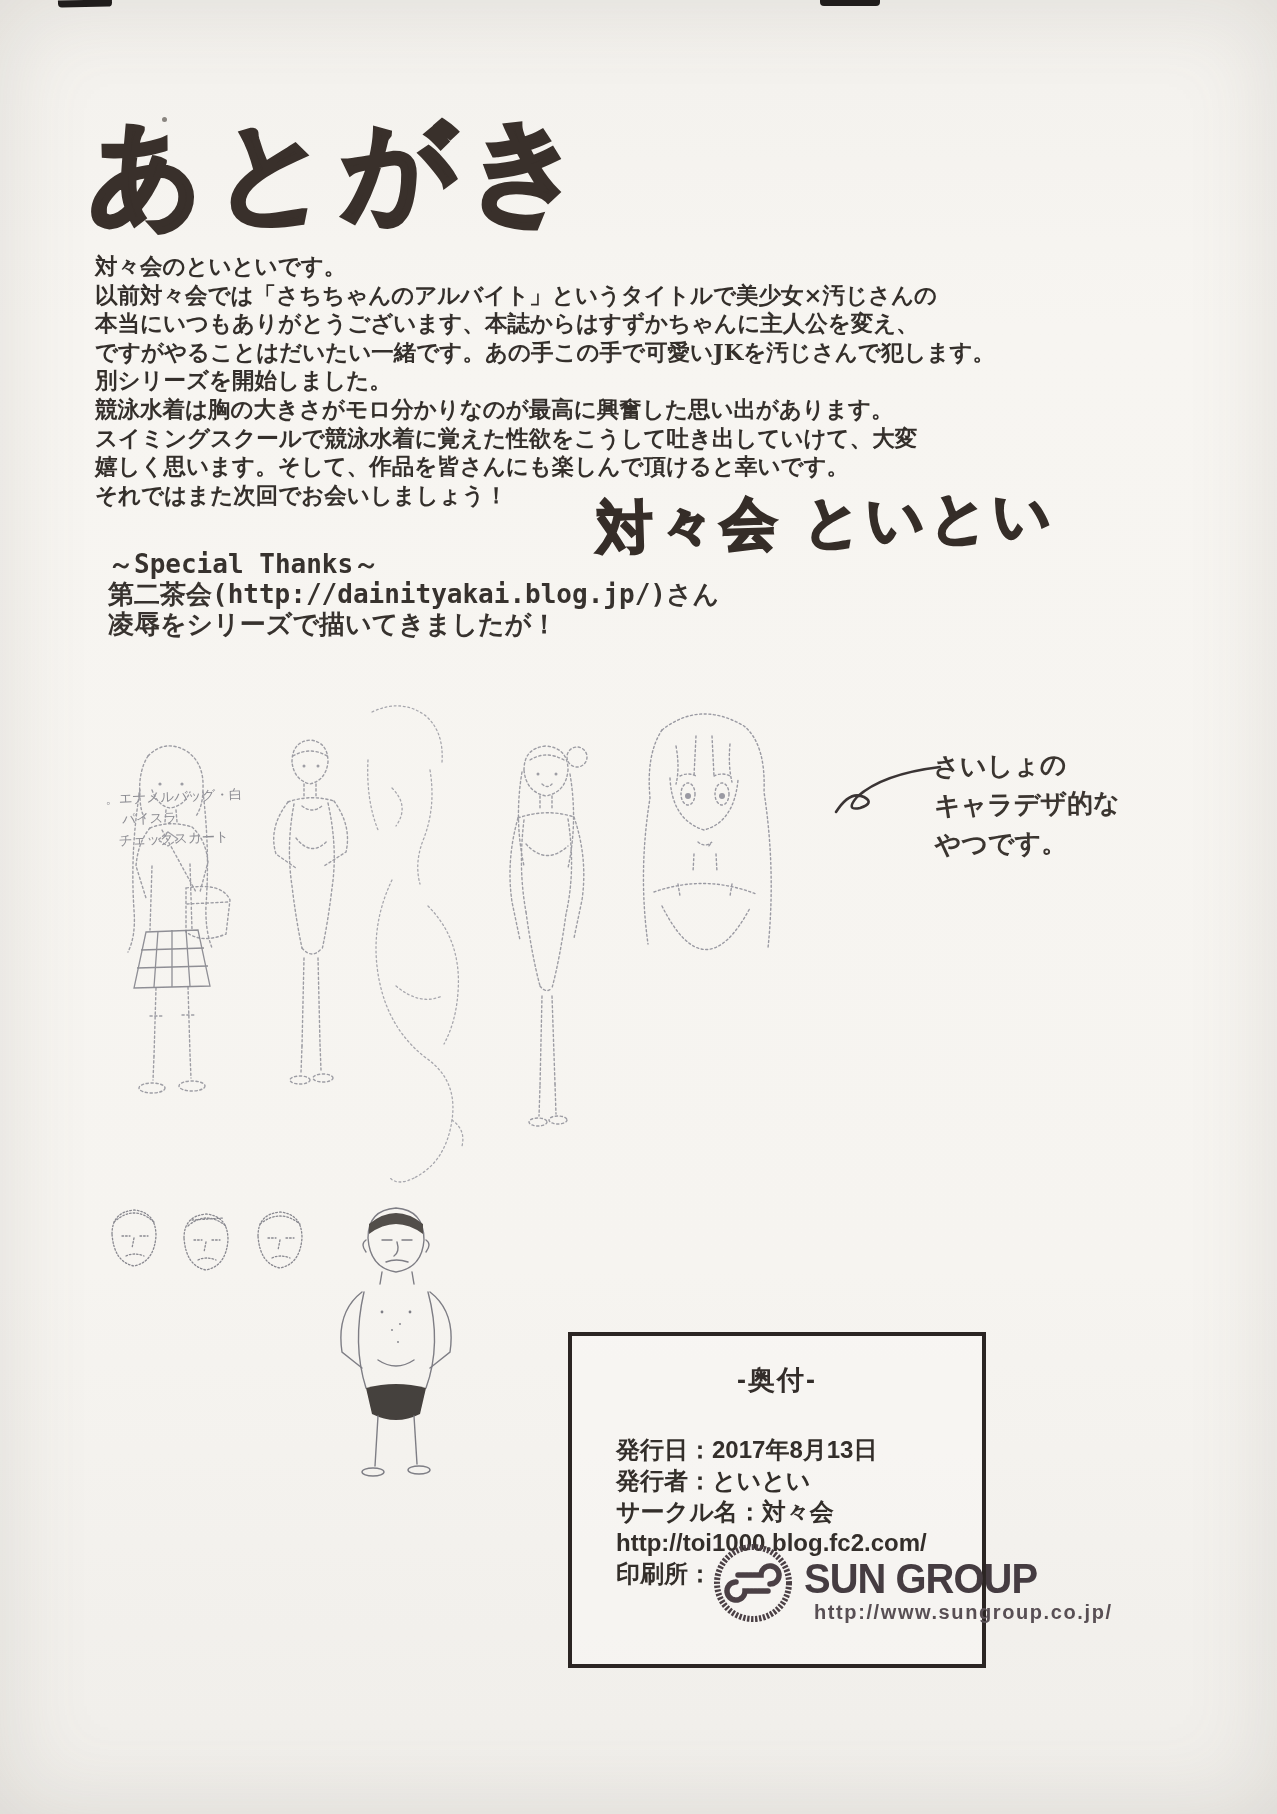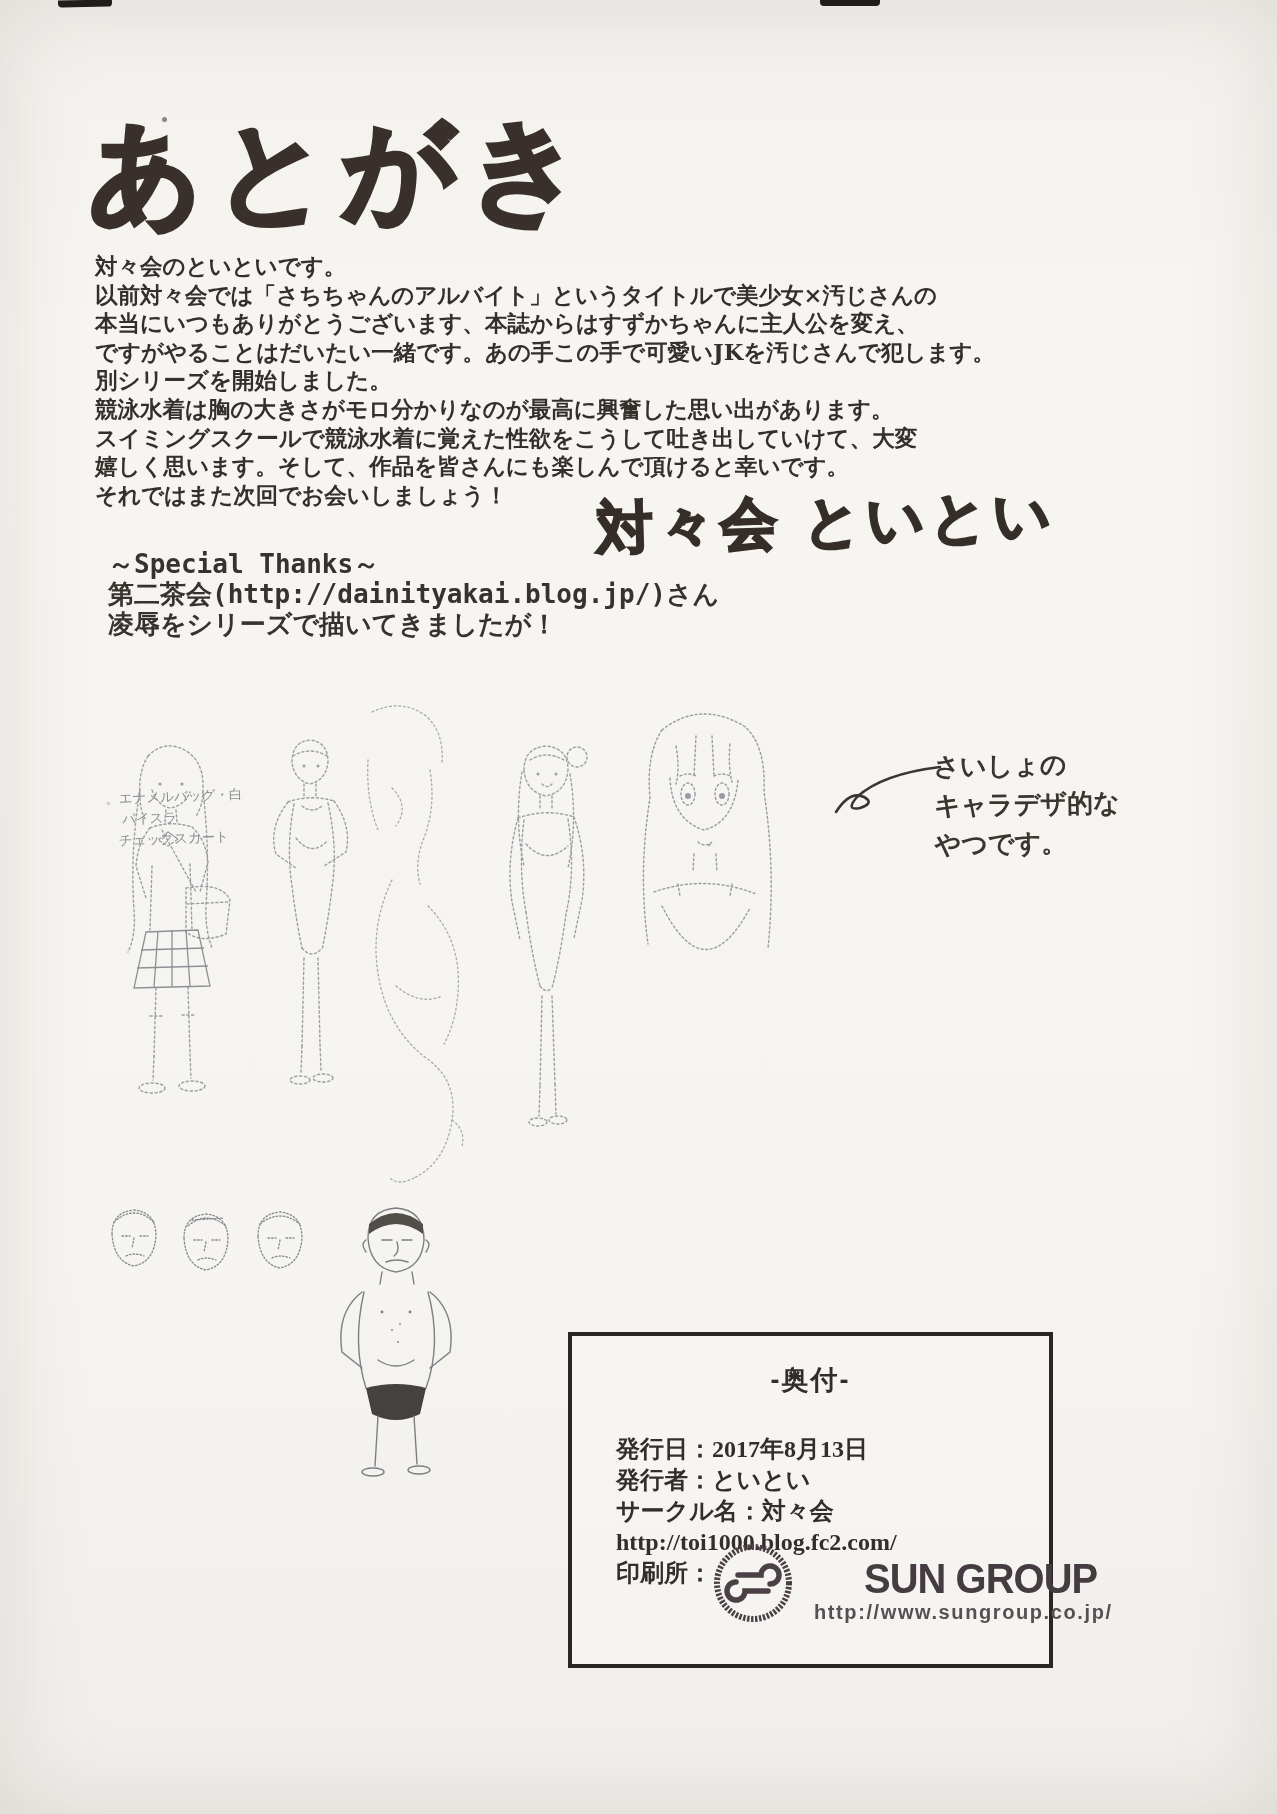--- a/index.html
+++ b/index.html
@@ -39,28 +39,28 @@
 
   .annotations{position:absolute;left:106px;top:786px;font-size:13.5px;line-height:21px;
     color:#8c8c92;transform:rotate(-2deg);white-space:nowrap;}
   .anno-1{margin-left:0;}
   .anno-2{margin-left:16px;}
   .anno-3{margin-left:12px;}
 
   .arrow-svg,.sketch-svg{position:absolute;left:0;top:0;pointer-events:none;}
 
   .colophon{
-    position:absolute;left:568px;top:1332px;width:485px;height:336px;
+    position:absolute;left:568px;top:1332px;width:418px;height:336px;
     border:4px solid #2b2523;background:rgba(250,248,245,.5);box-sizing:border-box;
   }
   .colophon-title{margin-top:26px;text-align:center;font-size:27px;font-weight:bold;
     letter-spacing:2px;color:#332d2a;}
   .colophon-lines{margin:36px 0 0 44px;font-size:24px;font-weight:bold;line-height:31px;
-    color:#332e2a;white-space:nowrap;font-family:Liberation Serif, serif;}
-  .printer-logo{position:absolute;left:140px;top:206px;display:flex;align-items:flex-start;text-align:right;}
+    color:#332e2a;white-space:nowrap;}
+  .printer-logo{position:absolute;left:140px;top:206px;display:flex;align-items:flex-start;}
   .printer-text{margin-left:10px;margin-top:16px;}
   .printer-name{font-size:42px;font-weight:bold;letter-spacing:-1px;color:#453c41;
     transform:scaleX(.95);transform-origin:left;line-height:42px;white-space:nowrap;}
   .printer-url{font-size:20px;letter-spacing:1.6px;color:#584f54;margin-top:1px;
     margin-left:10px;font-weight:bold;white-space:nowrap;}
 </style>
 </head>
 <body>
 
 <div class="page">

